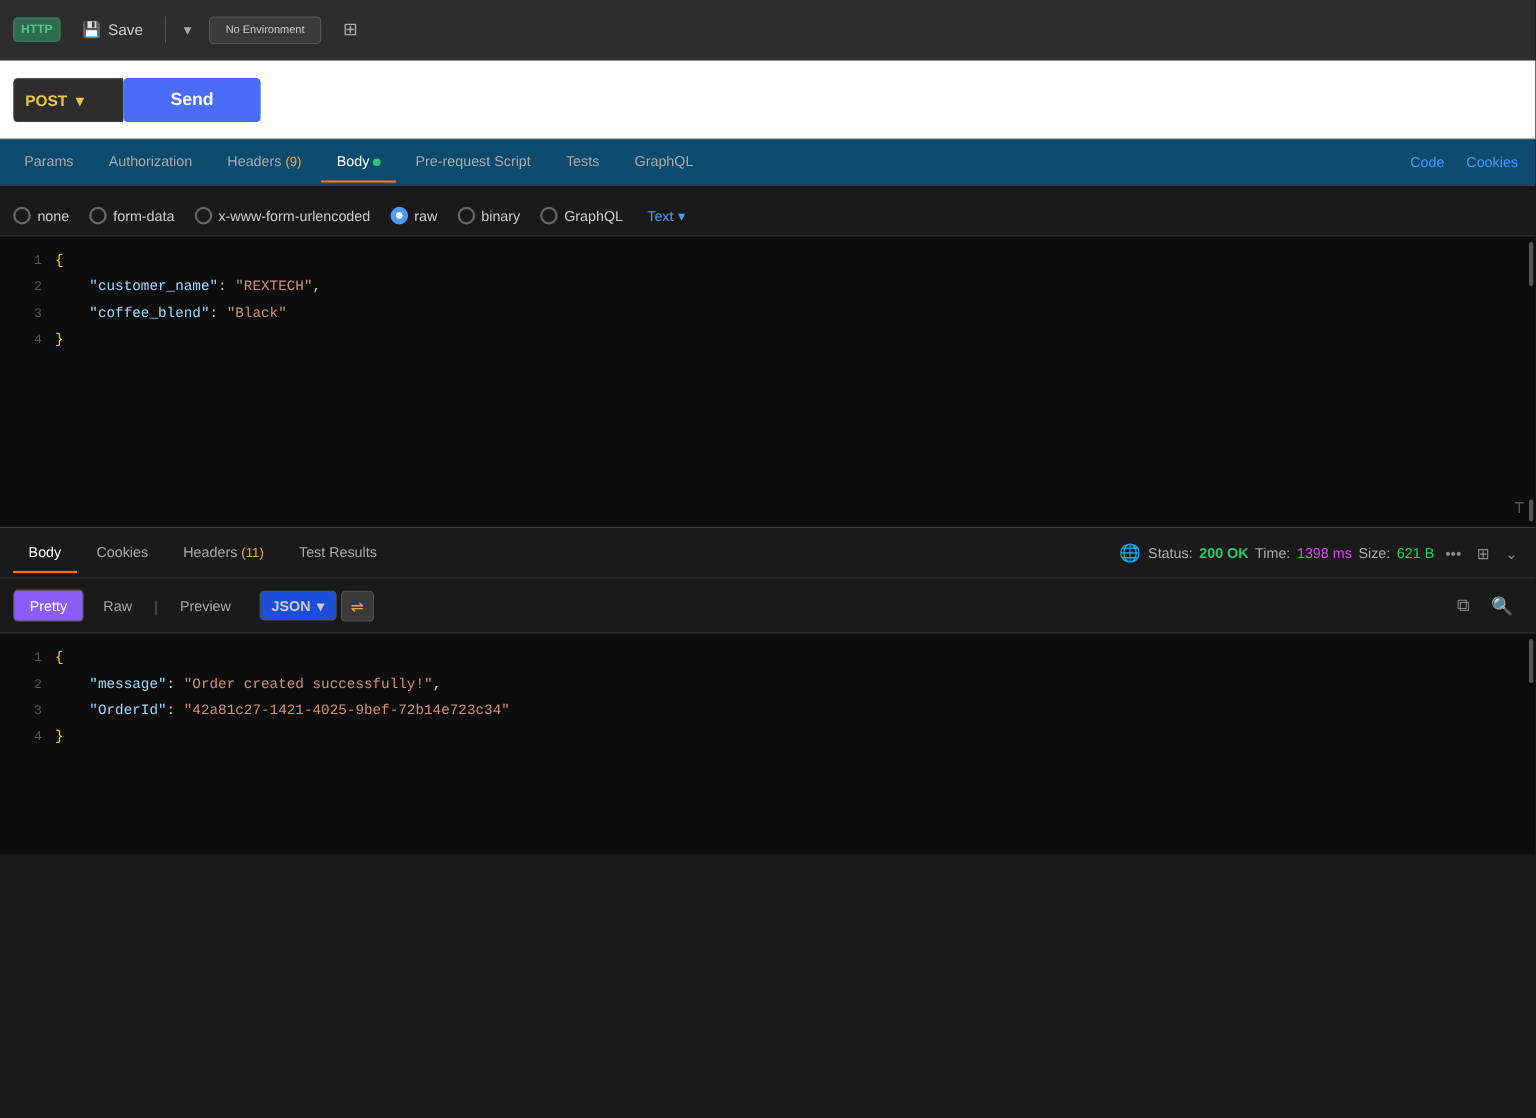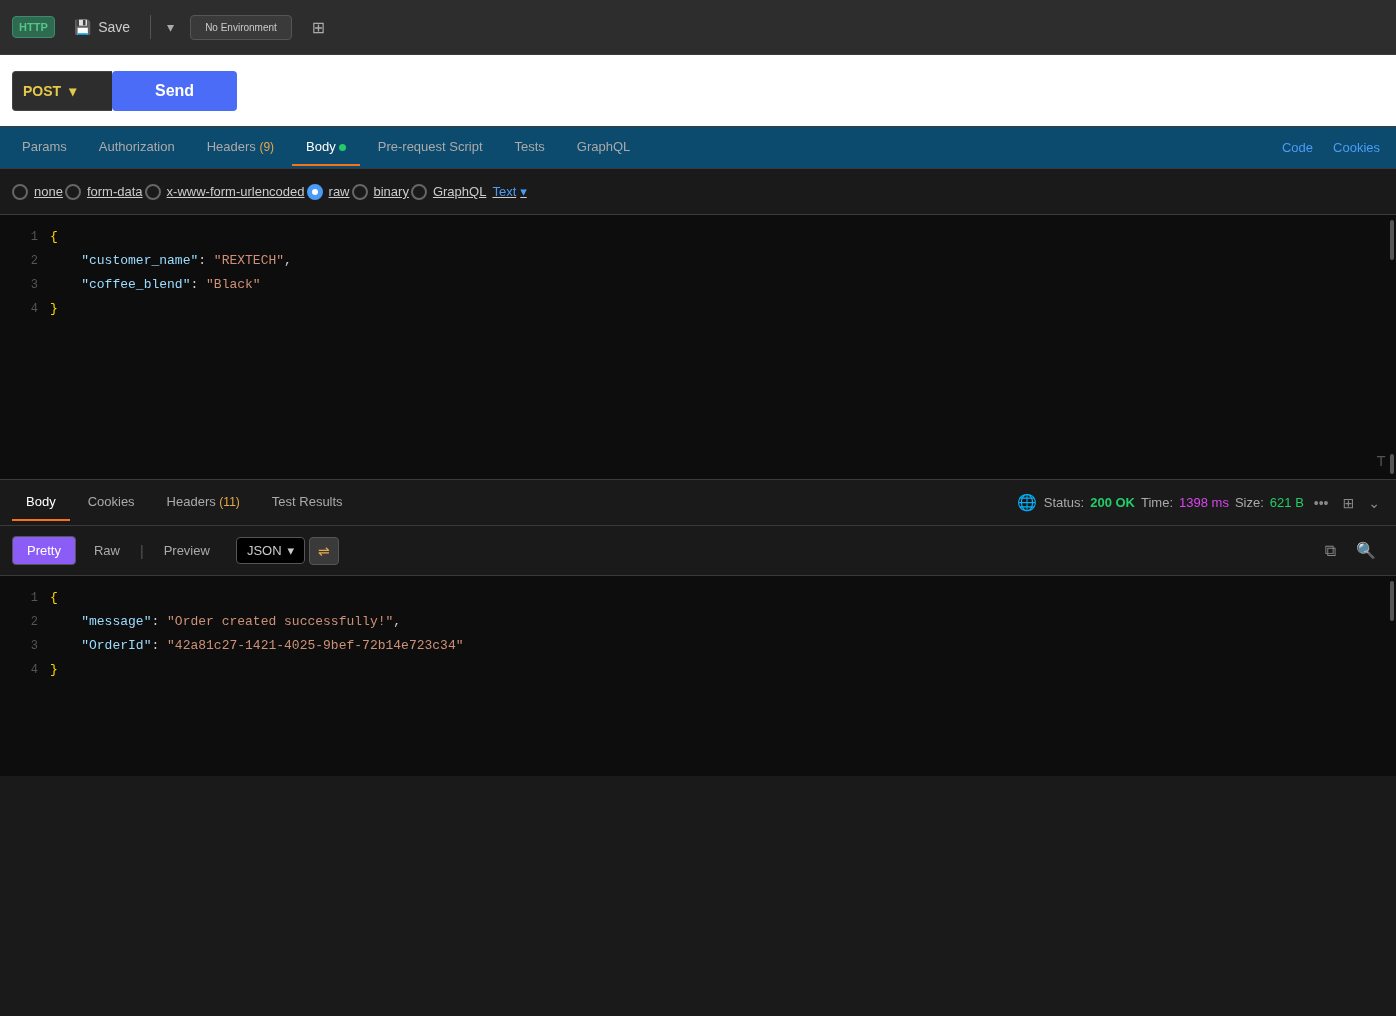--- a/index.html
+++ b/index.html
@@ -168,27 +168,26 @@
     .tab-link {
       color: #4a9cf7;
       cursor: pointer;
       font-size: 13px;
       padding: 4px 8px;
     }
 
     
     .body-options {
       display: flex;
-      align-items: center;
+      align-items: flex-end;
       padding: 10px 12px;
-      gap: 2px;
+      gap: 18px;
       border-bottom: 1px solid #3a3a3a;
       background: #1a1a1a;
       height: 46px;
-      text-decoration: underline;
     }
     .radio-option {
       display: flex;
       align-items: center;
       gap: 6px;
       cursor: pointer;
       font-size: 13px;
       color: #cccccc;
     }
     .radio-circle {
@@ -335,31 +334,32 @@
     .format-tab.active {
       background: #8b5cf6;
       color: white;
       border: 1px solid #555;
     }
     .divider-sm {
       color: #555;
       margin: 0 2px;
     }
     .json-select {
-      background: #000000;
+      background: #1d4ed8;
       border: 1px solid #555;
       color: #cccccc;
       padding: 5px 10px;
       border-radius: 4px;
       cursor: pointer;
       font-size: 13px;
       display: flex;
       align-items: center;
       gap: 6px;
       margin-left: 8px;
+      font-weight: bold;
     }
     .wrap-btn {
       background: #3a3a3a;
       border: 1px solid #555;
       color: #e6a94a;
       padding: 5px 8px;
       border-radius: 4px;
       cursor: pointer;
       font-size: 14px;
     }

